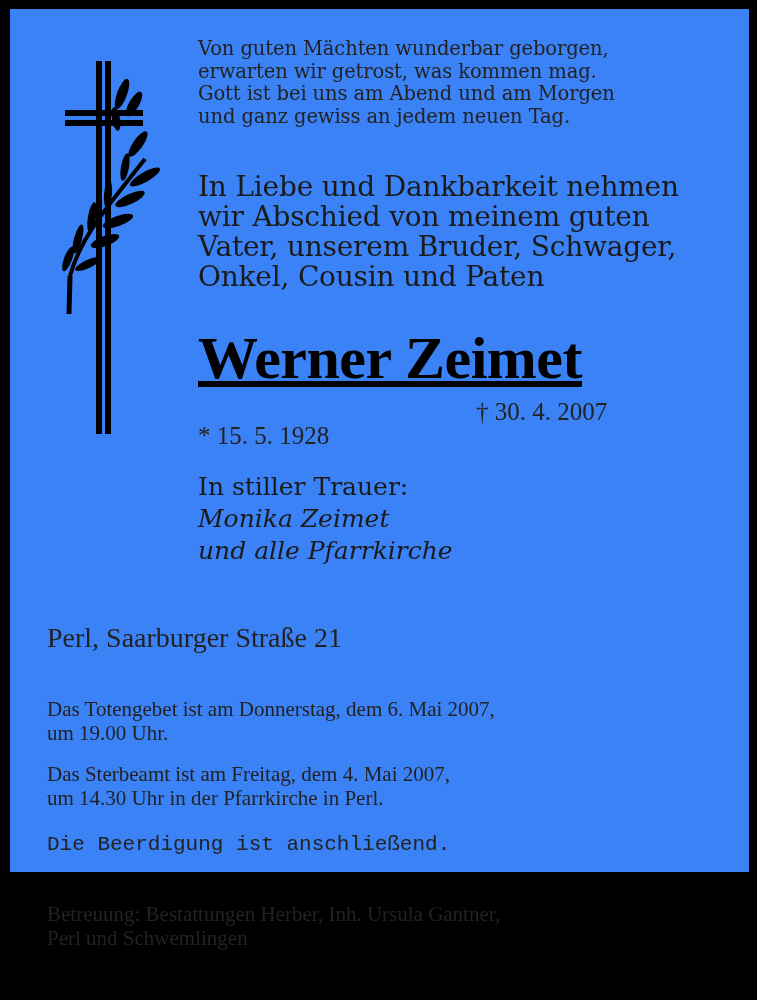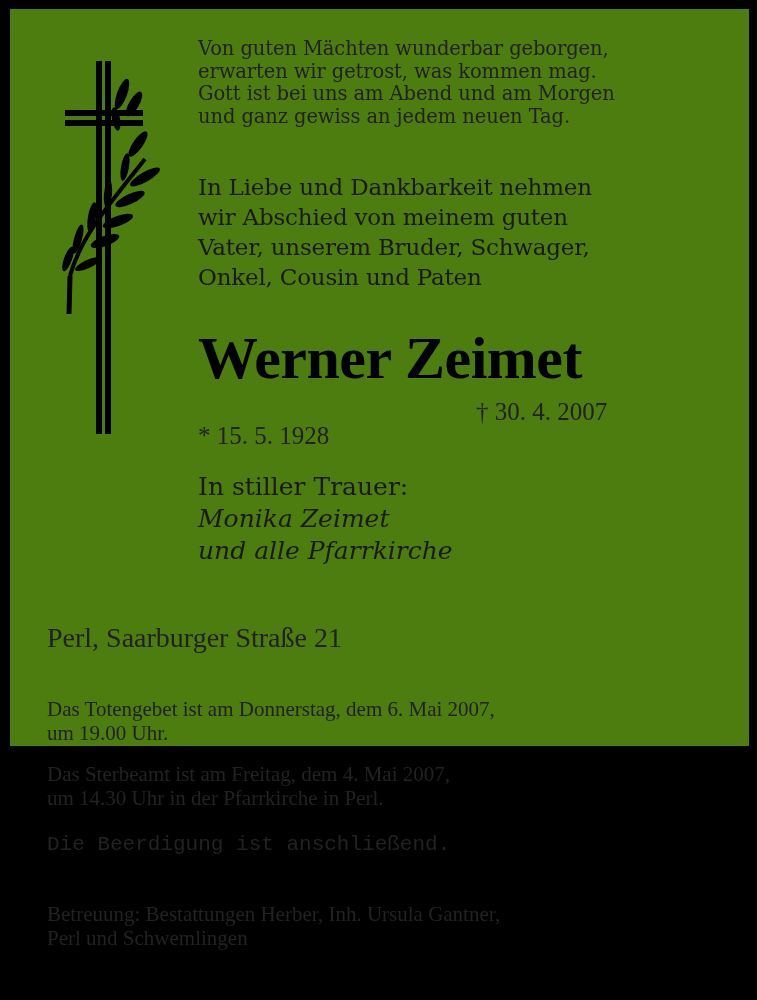--- a/index.html
+++ b/index.html
@@ -1,29 +1,30 @@
 <!DOCTYPE html>
 <html><head>
   <meta charset="utf-8">
   <style>
     html, body { margin: 0; padding: 0; background: #000; }
     body { width: 757px; height: 1000px; position: relative; overflow: hidden; }
     .frame {
-      position: absolute; left: 10px; top: 9px; width: 739px; height: 737px;
-      background: #4d7c0f; color: #111;
+      position: absolute; left: 10px; top: 9px; width: 739px; height: 863px;
+      background: #3b82f6; color: #111;
       font-family: "DejaVu Serif", "Liberation Serif", serif;
     }
     .cross { position: absolute; left: 40px; top: 40px; width: 110px; height: 385px; }
     .block { position: absolute; left: 188px; }
     .poem { top: 29px; font-size: 19.5px; line-height: 22.5px; color: #222; letter-spacing: -0.1px; }
-    .intro { top: 163px; font-size: 23px; line-height: 30px; color: #1a1a1a; letter-spacing: -0.2px; }
+    .intro { top: 163px; font-size: 28px; line-height: 30px; color: #1a1a1a; letter-spacing: -0.2px; }
     .name {
       top: 315px; font-size: 60px; line-height: 68px; font-weight: bold; color: #000;
       letter-spacing: -0.5px;
       font-family: "Liberation Serif", "DejaVu Serif", serif;
+      text-decoration: underline;
     }
     .dates { top: 388px; width: 500px; font-size: 25px; line-height: 30px;
       font-family: "Liberation Serif", serif; color: #222; }
     .dates .birth { position: absolute; left: 0; margin-top: 24px; }
     .dates .death { position: absolute; left: 278px; }
     .mourn { top: 462px; font-size: 25px; line-height: 32px; color: #1a1a1a; }
     .mourn .it { font-style: italic; }
     .lower { position: absolute; left: 37px; font-family: "Liberation Serif", serif; color: #222; }
     .addr { top: 614px; font-size: 28px; line-height: 30px; }
     .p { font-size: 21px; line-height: 24px; }

